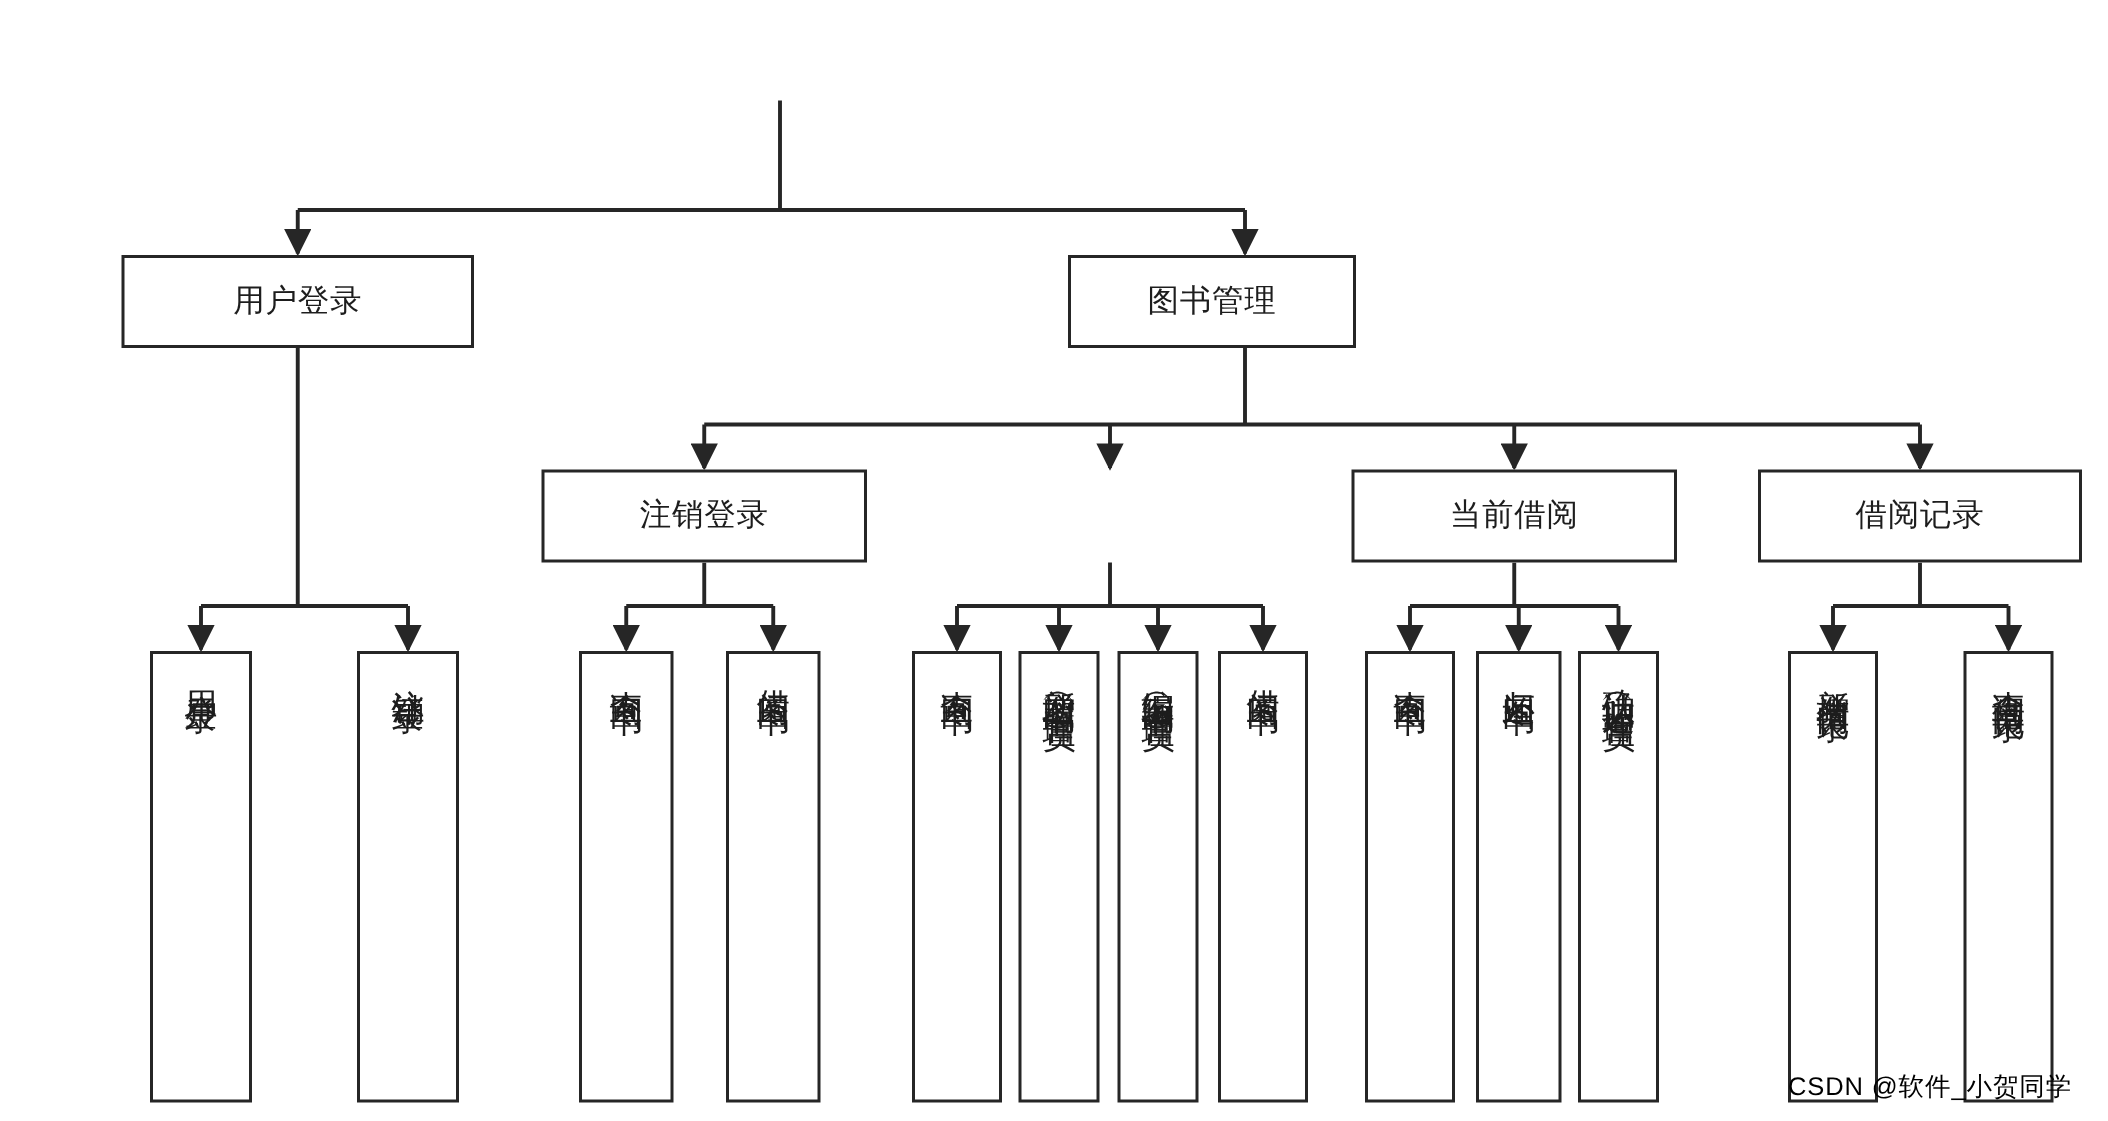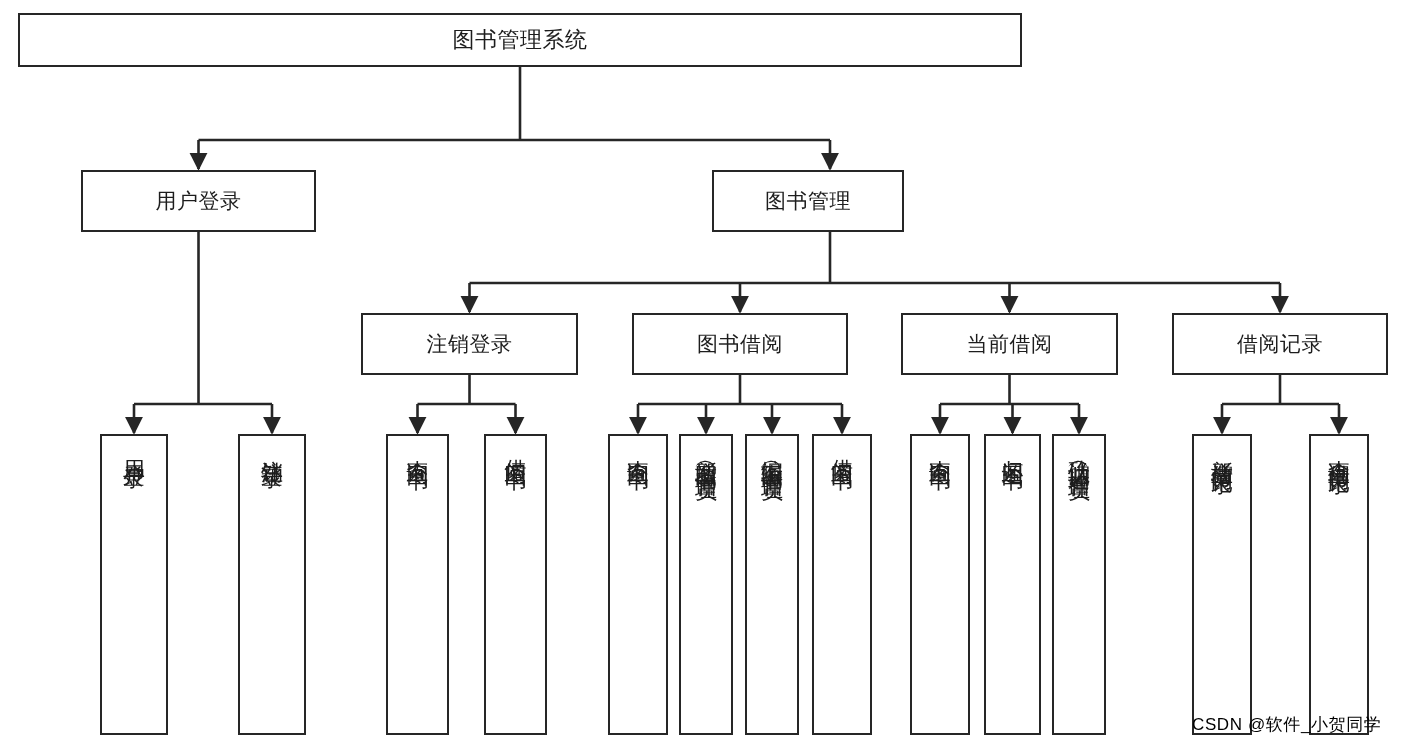--- a/index.html
+++ b/index.html
@@ -103,36 +103,30 @@
         <path d="M 940 404 V 433" marker-end="url(#arrow)"></path>
         <path d="M 1012.5 404 V 433" marker-end="url(#arrow)"></path>
         <path d="M 1079 404 V 433" marker-end="url(#arrow)"></path>
         <path d="M 1280 375 V 404"></path>
         <path d="M 1222 404 H 1339"></path>
         <path d="M 1222 404 V 433" marker-end="url(#arrow)"></path>
         <path d="M 1339 404 V 433" marker-end="url(#arrow)"></path>
       </g>
   </svg>
 
-  <div class="node root" style="left: 18px; top: 13px; width: 1004px; height: 54px;">
-    <span class="lbl">图书管理系统</span>
-  </div>
 
   <div class="node" style="left: 81px; top: 170px; width: 235px; height: 62px;">
     <span class="lbl">用户登录</span>
   </div>
   <div class="node" style="left: 712px; top: 170px; width: 192px; height: 62px;">
     <span class="lbl">图书管理</span>
   </div>
 
   <div class="node" style="left: 361px; top: 313px; width: 217px; height: 62px;">
     <span class="lbl">注销登录</span>
-  </div>
-  <div class="node" style="left: 632px; top: 313px; width: 216px; height: 62px;">
-    <span class="lbl">图书借阅</span>
   </div>
   <div class="node" style="left: 901px; top: 313px; width: 217px; height: 62px;">
     <span class="lbl">当前借阅</span>
   </div>
   <div class="node" style="left: 1172px; top: 313px; width: 216px; height: 62px;">
     <span class="lbl">借阅记录</span>
   </div>
 
   <div class="node vert" style="left: 100px; top: 434px; width: 68px; height: 301px;">
     <span class="lbl">用户登录</span>

